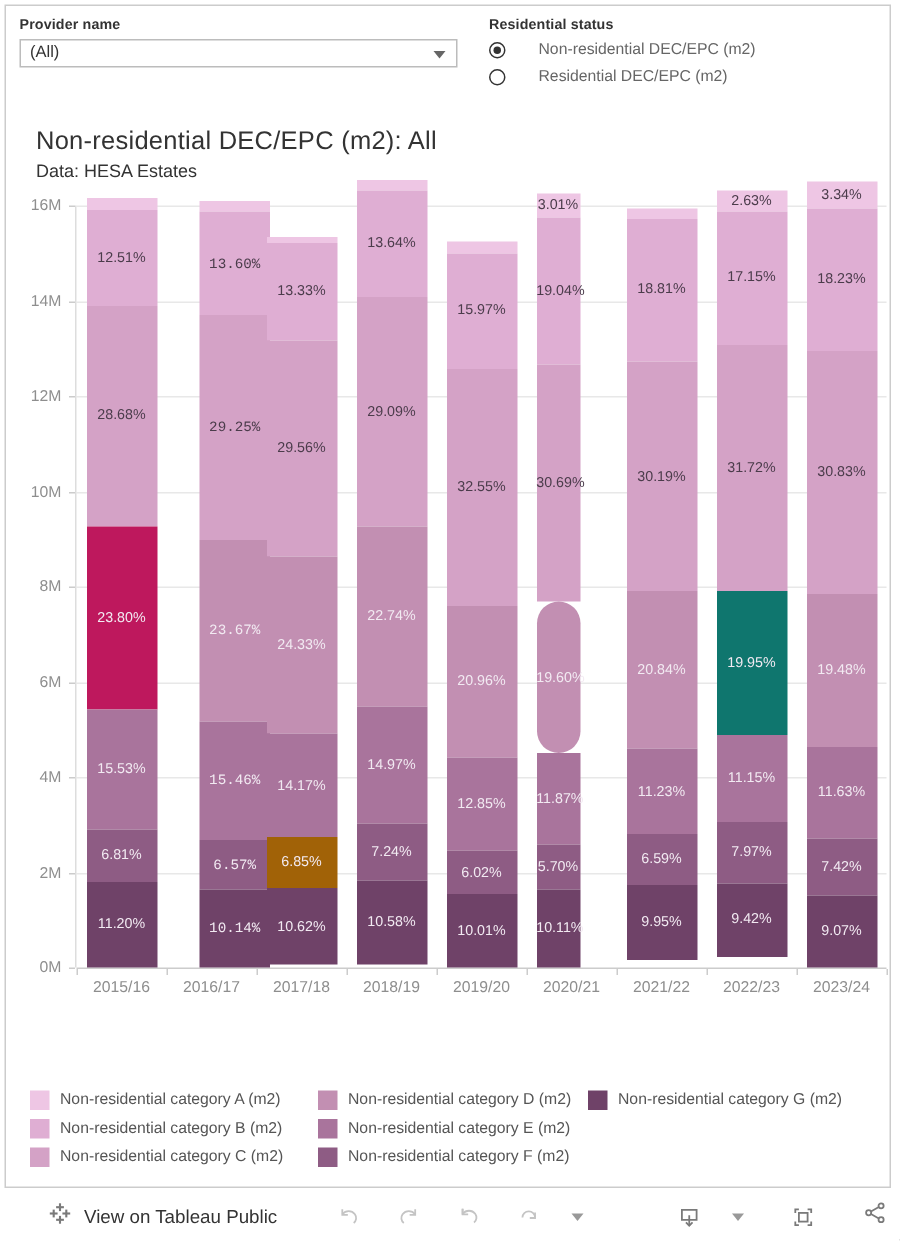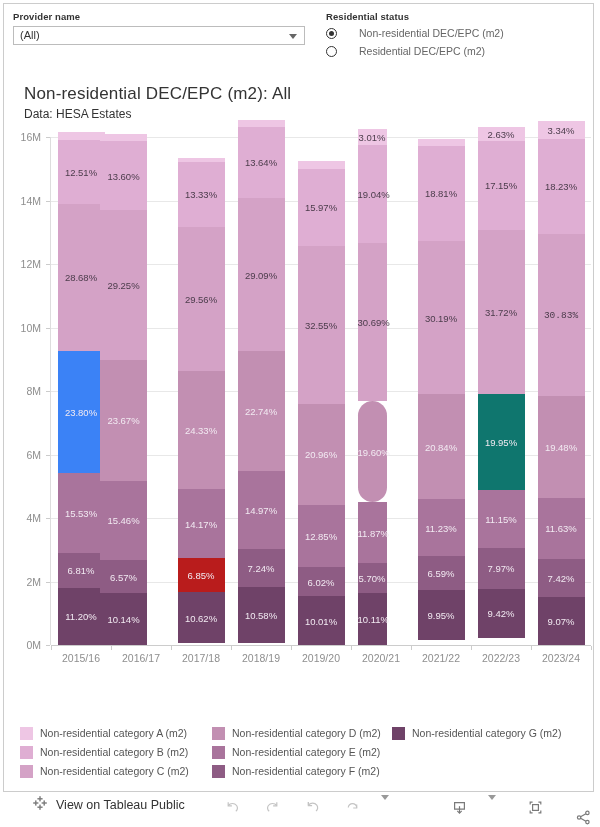--- a/index.html
+++ b/index.html
@@ -256,21 +256,21 @@
 
   
   .toolbar {
     position: absolute;
     left: 0;
     top: 795px;
     width: 600px;
     height: 32px;
     background: #ffffff;
     display: flex;
-    align-items: flex-start;
+    align-items: center;
     gap: 17px;
   }
   .tb-brand {
     display: flex;
     align-items: center;
     margin-left: 32px;
     cursor: pointer;
   }
   .tb-brand-text {
     font-size: 12.5px;
@@ -381,36 +381,36 @@
           <div class="axis-line" style="top: 0px; height: 508px; left: -1px;"></div>
           <div class="xaxis-line" style="top: 508px; left: 0px; width: 540px;"></div>
           <div class="bar" style="left: 6.5px; width: 47px; height: 512.762px; bottom: 46px;">
             <div class="seg" style="height: 7.53761px; background: rgb(238, 198, 228);"></div>
             <div class="seg" style="height: 64.1466px; background: rgb(223, 174, 211);">
               <span class="seg-label dark">12.51%</span>
             </div>
             <div class="seg" style="height: 147.06px; background: rgb(212, 162, 198);">
               <span class="seg-label dark">28.68%</span>
             </div>
-            <div class="seg" style="height: 122.037px; background: #3b82f6;">
+            <div class="seg" style="height: 122.037px; background: #be185d;">
               <span class="seg-label light">23.80%</span>
             </div>
             <div class="seg" style="height: 79.632px; background: rgb(169, 116, 156);">
               <span class="seg-label light">15.53%</span>
             </div>
             <div class="seg" style="height: 34.9191px; background: rgb(142, 92, 132);">
               <span class="seg-label light">6.81%</span>
             </div>
             <div class="seg" style="height: 57.4294px; background: rgb(111, 66, 104);">
               <span class="seg-label light">11.20%</span>
             </div>
           </div>
           <div class="xtick-label" style="left: -5px; top: 515px;">2015/16</div>
           <div class="xtick-mark" style="left: 0px; top: 509px;"></div>
-          <div class="bar" style="left: 49px; width: 47px; height: 511.175px; bottom: 46px;">
+          <div class="bar" style="left: 82px; width: 47px; height: 511.175px; bottom: 46px; font-family: Liberation Mono, monospace;">
             <div class="seg" style="height: 7.05421px; background: rgb(238, 198, 228);"></div>
             <div class="seg" style="height: 69.5198px; background: rgb(223, 174, 211);">
               <span class="seg-label dark">13.60%</span>
             </div>
             <div class="seg" style="height: 149.519px; background: rgb(212, 162, 198);">
               <span class="seg-label dark">29.25%</span>
             </div>
             <div class="seg" style="height: 120.995px; background: rgb(194, 143, 178);">
               <span class="seg-label light">23.67%</span>
             </div>
@@ -433,21 +433,21 @@
             </div>
             <div class="seg" style="height: 144.064px; background: rgb(212, 162, 198);">
               <span class="seg-label dark">29.56%</span>
             </div>
             <div class="seg" style="height: 118.575px; background: rgb(194, 143, 178);">
               <span class="seg-label light">24.33%</span>
             </div>
             <div class="seg" style="height: 69.0593px; background: rgb(169, 116, 156);">
               <span class="seg-label light">14.17%</span>
             </div>
-            <div class="seg" style="height: 33.3843px; background: #b91c1c;">
+            <div class="seg" style="height: 33.3843px; background: #a16207;">
               <span class="seg-label light">6.85%</span>
             </div>
             <div class="seg" style="height: 51.7579px; background: rgb(111, 66, 104);">
               <span class="seg-label light">10.62%</span>
             </div>
           </div>
           <div class="xtick-label" style="left: 115px; top: 515px;">2017/18</div>
           <div class="xtick-mark" style="left: 120px; top: 509px;"></div>
           <div class="bar" style="left: 186.5px; width: 47px; height: 525.462px; bottom: 46px;">
             <div class="seg" style="height: 7.09374px; background: rgb(238, 198, 228);"></div>
@@ -568,21 +568,21 @@
           </div>
           <div class="xtick-label" style="left: 415px; top: 515px;">2022/23</div>
           <div class="xtick-mark" style="left: 420px; top: 509px;"></div>
           <div class="bar" style="left: 486.5px; width: 47px; height: 523.875px; bottom: 46px;">
             <div class="seg" style="height: 17.4974px; background: rgb(238, 198, 228);">
               <span class="seg-label dark">3.34%</span>
             </div>
             <div class="seg" style="height: 95.5024px; background: rgb(223, 174, 211);">
               <span class="seg-label dark">18.23%</span>
             </div>
-            <div class="seg" style="height: 161.511px; background: rgb(212, 162, 198); font-family: Liberation Mono, monospace;">
+            <div class="seg" style="height: 161.511px; background: rgb(212, 162, 198);">
               <span class="seg-label dark">30.83%</span>
             </div>
             <div class="seg" style="height: 102.051px; background: rgb(194, 143, 178);">
               <span class="seg-label light">19.48%</span>
             </div>
             <div class="seg" style="height: 60.9267px; background: rgb(169, 116, 156);">
               <span class="seg-label light">11.63%</span>
             </div>
             <div class="seg" style="height: 38.8715px; background: rgb(142, 92, 132);">
               <span class="seg-label light">7.42%</span>

